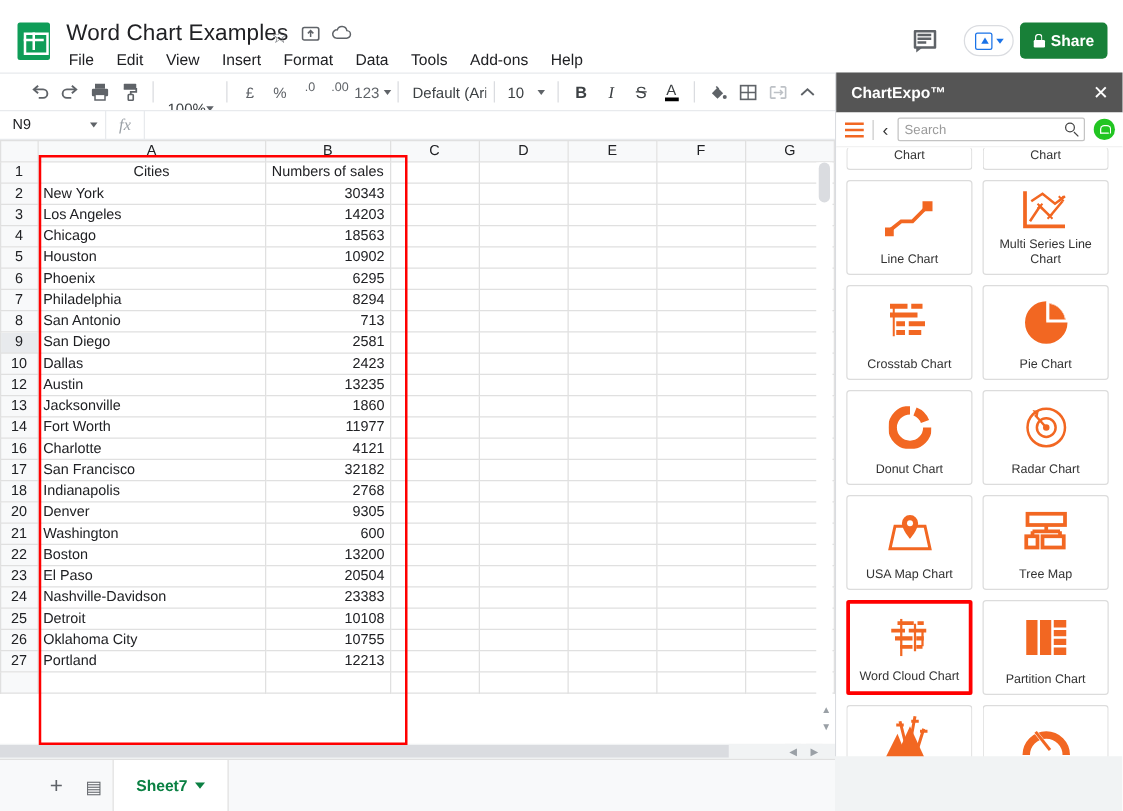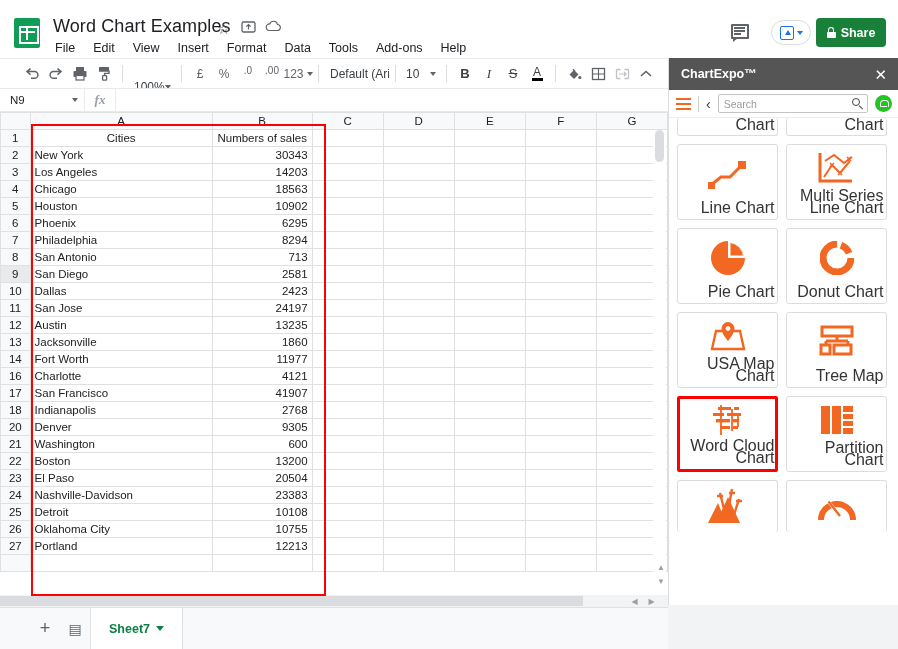--- a/index.html
+++ b/index.html
@@ -80,21 +80,21 @@
 
   
   .formula-bar {
     position:absolute; left:0; top:88px; width:898px; height:24px;
     border-top:1px solid #e8eaed; border-bottom:1px solid #e8eaed; display:flex; align-items:center;
     background:#fff;
   }
   .name-box { width:84px; height:24px; display:flex; align-items:center; justify-content:space-between;
     padding:0 6px 0 10px; font-size:11.5px; color:#202124; cursor:text; }
   .fb-sep { width:1px; height:24px; background:#e8eaed; }
-  .fx { width:30px; text-align:center; font-size:13px; color:#9aa0a6; font-style:italic; font-family:"Liberation Serif",serif;font-weight:bold;}
+  .fx { width:30px; text-align:center; font-size:13px; color:#9aa0a6; font-style:italic; font-family:"Liberation Serif",serif;}
   .fb-input { flex:1; height:24px; font-size:12px; color:#202124; display:flex; align-items:center;
      border-left:1px solid #e8eaed; padding-left:6px; }
 
   
   .grid-wrap { position:absolute; left:0; top:112px; width:668px; height:488px; overflow:hidden; background:#fff; }
   table.sheet { border-collapse:collapse; table-layout:fixed; }
   table.sheet td, table.sheet th { border:1px solid #e0e0e0; height:17px; font-size:11.5px;
      color:#202124; padding:0 4px; overflow:hidden; white-space:nowrap; font-weight:normal; }
   .corner { width:31px; background:#f8f9fa; border:1px solid #e0e0e0 !important; }
   .colhead { background:#f8f9fa; text-align:center; color:#5f6368; font-size:11px; height:18px; }
@@ -169,21 +169,21 @@
 
   .sb-gallery { position:absolute; left:0; top:60px; width:230px; height:545px; overflow:hidden; background:#fff; }
   .gal-grid { display:flex; flex-wrap:wrap; gap:8px; padding:0 8px; }
   .chart-card {
     width:101px; height:76px; border:1px solid #dcdcdc; border-radius:3px; background:#fff;
     display:flex; flex-direction:column; align-items:center; justify-content:flex-end;
     padding-bottom:5px; cursor:pointer; position:relative;
   }
   .chart-card.selected { border:3px solid #ff0000; border-radius:2px; }
   .chart-card .cc-ico { flex:1; display:flex; align-items:center; justify-content:center; width:100%; }
-  .chart-card .cc-lab { font-size:16px; color:#333; text-align:right; line-height:12px; width:94px; }
+  .chart-card .cc-lab { font-size:10px; color:#333; text-align:center; line-height:12px; width:94px; }
   .chart-card.partial-top { height:18px; justify-content:flex-start; align-items:center; padding:0; border-top:none;}
   .chart-card.partial-top .cc-lab { margin-top:1px; }
   .chart-card.partial-bot { height:52px; overflow:hidden; border-bottom:none; padding-bottom:0;}
   .sb-footer { position:absolute; left:0; top:605px; width:230px; height:44px; background:#f1f3f4; }
   svg { display:block; }
 </style>
 </head>
 <body>
 
 <div id="app">
@@ -450,30 +450,20 @@
             <td class="rowhead">10</td>
             <td class="c-a">Dallas</td>
             <td class="c-b num">2423</td>
             <td class="c-other"></td>
             <td class="c-other"></td>
             <td class="c-other"></td>
             <td class="c-other"></td>
             <td class="c-other"></td>
           </tr>
           <tr>
-            <td class="rowhead">11</td>
-            <td class="c-a">San Jose</td>
-            <td class="c-b num">24197</td>
-            <td class="c-other"></td>
-            <td class="c-other"></td>
-            <td class="c-other"></td>
-            <td class="c-other"></td>
-            <td class="c-other"></td>
-          </tr>
-          <tr>
             <td class="rowhead">12</td>
             <td class="c-a">Austin</td>
             <td class="c-b num">13235</td>
             <td class="c-other"></td>
             <td class="c-other"></td>
             <td class="c-other"></td>
             <td class="c-other"></td>
             <td class="c-other"></td>
           </tr>
           <tr>
@@ -502,21 +492,21 @@
             <td class="c-b num">4121</td>
             <td class="c-other"></td>
             <td class="c-other"></td>
             <td class="c-other"></td>
             <td class="c-other"></td>
             <td class="c-other"></td>
           </tr>
           <tr>
             <td class="rowhead">17</td>
             <td class="c-a">San Francisco</td>
-            <td class="c-b num">41907</td>
+            <td class="c-b num">32182</td>
             <td class="c-other"></td>
             <td class="c-other"></td>
             <td class="c-other"></td>
             <td class="c-other"></td>
             <td class="c-other"></td>
           </tr>
           <tr>
             <td class="rowhead">18</td>
             <td class="c-a">Indianapolis</td>
             <td class="c-b num">2768</td>
@@ -694,40 +684,67 @@
                 <path d="M4 2v28h32" fill="none" stroke="#f26722" stroke-width="3"></path>
                 <polyline points="8,26 16,14 24,22 34,10" fill="none" stroke="#f26722" stroke-width="2"></polyline>
                 <polyline points="9,10 18,4 28,12 36,6" fill="none" stroke="#f26722" stroke-width="2"></polyline>
                 <path d="M14 12l4 4M18 12l-4 4M22 20l4 4M26 20l-4 4M31 6l4 4M35 6l-4 4" stroke="#f26722" stroke-width="1.6"></path>
               </svg>
             </div>
             <div class="cc-lab">Multi Series Line Chart</div>
           </div>
           <div class="chart-card">
             <div class="cc-ico">
+              <svg width="40" height="34" viewBox="0 0 40 34">
+                <rect x="4" y="2" width="14" height="4" fill="#f26722"></rect>
+                <rect x="21" y="2" width="9" height="4" fill="#f26722"></rect>
+                <rect x="4" y="9" width="22" height="4" fill="#f26722"></rect>
+                <rect x="9" y="16" width="7" height="4" fill="#f26722"></rect>
+                <rect x="19" y="16" width="13" height="4" fill="#f26722"></rect>
+                <rect x="9" y="23" width="7" height="4" fill="#f26722"></rect>
+                <rect x="19" y="23" width="10" height="4" fill="#f26722"></rect>
+                <path d="M7 4v24" stroke="#f26722" stroke-width="1.6"></path>
+              </svg>
+            </div>
+            <div class="cc-lab">Crosstab Chart</div>
+          </div>
+          <div class="chart-card">
+            <div class="cc-ico">
               <svg width="36" height="36" viewBox="0 0 36 36">
                 <path d="M18 18 L18 1 A17 17 0 1 0 35 18 Z" fill="#f26722"></path>
                 <path d="M20 2 A16 16 0 0 1 34 16 L20 16 Z" fill="#f26722"></path>
                 <path d="M19.5 2.5 A15.5 15.5 0 0 1 33.5 16.5 L19.5 16.5 Z" fill="#fff" stroke="#f26722" stroke-width="0"></path>
                 <path d="M20.5 3 A15 15 0 0 1 33 15.5 L20.5 15.5 Z" fill="#f26722"></path>
                 <path d="M19.2 1.6 A16.4 16.4 0 0 1 34.4 16.8" fill="none" stroke="#fff" stroke-width="1.6"></path>
                 <path d="M19.2 16.8 h15.2" stroke="#fff" stroke-width="1.6"></path>
                 <path d="M19.2 1.6 v15.2" stroke="#fff" stroke-width="1.6"></path>
               </svg>
             </div>
             <div class="cc-lab">Pie Chart</div>
           </div>
           <div class="chart-card">
             <div class="cc-ico">
               <svg width="34" height="34" viewBox="0 0 34 34">
                 <path d="M17 3 a14 14 0 1 0 14 14" fill="none" stroke="#f26722" stroke-width="7"></path>
                 <path d="M21 4.2 a14 14 0 0 1 8 8" fill="none" stroke="#f26722" stroke-width="7"></path>
               </svg>
             </div>
             <div class="cc-lab">Donut Chart</div>
+          </div>
+          <div class="chart-card">
+            <div class="cc-ico">
+              <svg width="34" height="34" viewBox="0 0 34 34">
+                <circle cx="17" cy="17" r="15" fill="none" stroke="#f26722" stroke-width="2"></circle>
+                <circle cx="17" cy="17" r="7.5" fill="none" stroke="#f26722" stroke-width="2"></circle>
+                <circle cx="17" cy="17" r="2.6" fill="#f26722"></circle>
+                <path d="M17 17 L8 7" stroke="#f26722" stroke-width="2"></path>
+                <path d="M6 3 l5 1 -1 5 z" fill="#f26722"></path>
+              </svg>
+            </div>
+            <div class="cc-lab">Radar Chart</div>
           </div>
           <div class="chart-card">
             <div class="cc-ico">
               <svg width="38" height="34" viewBox="0 0 38 34">
                 <path d="M7 12 L31 12 L35 30 L3 30 Z" fill="none" stroke="#f26722" stroke-width="2.4"></path>
                 <path d="M19 3 a6.5 6.5 0 0 0-6.5 6.5c0 5 6.5 12.5 6.5 12.5s6.5-7.5 6.5-12.5A6.5 6.5 0 0 0 19 3z" fill="#f26722"></path>
                 <circle cx="19" cy="9.6" r="2.4" fill="#fff"></circle>
               </svg>
             </div>
             <div class="cc-lab">USA Map Chart</div>

